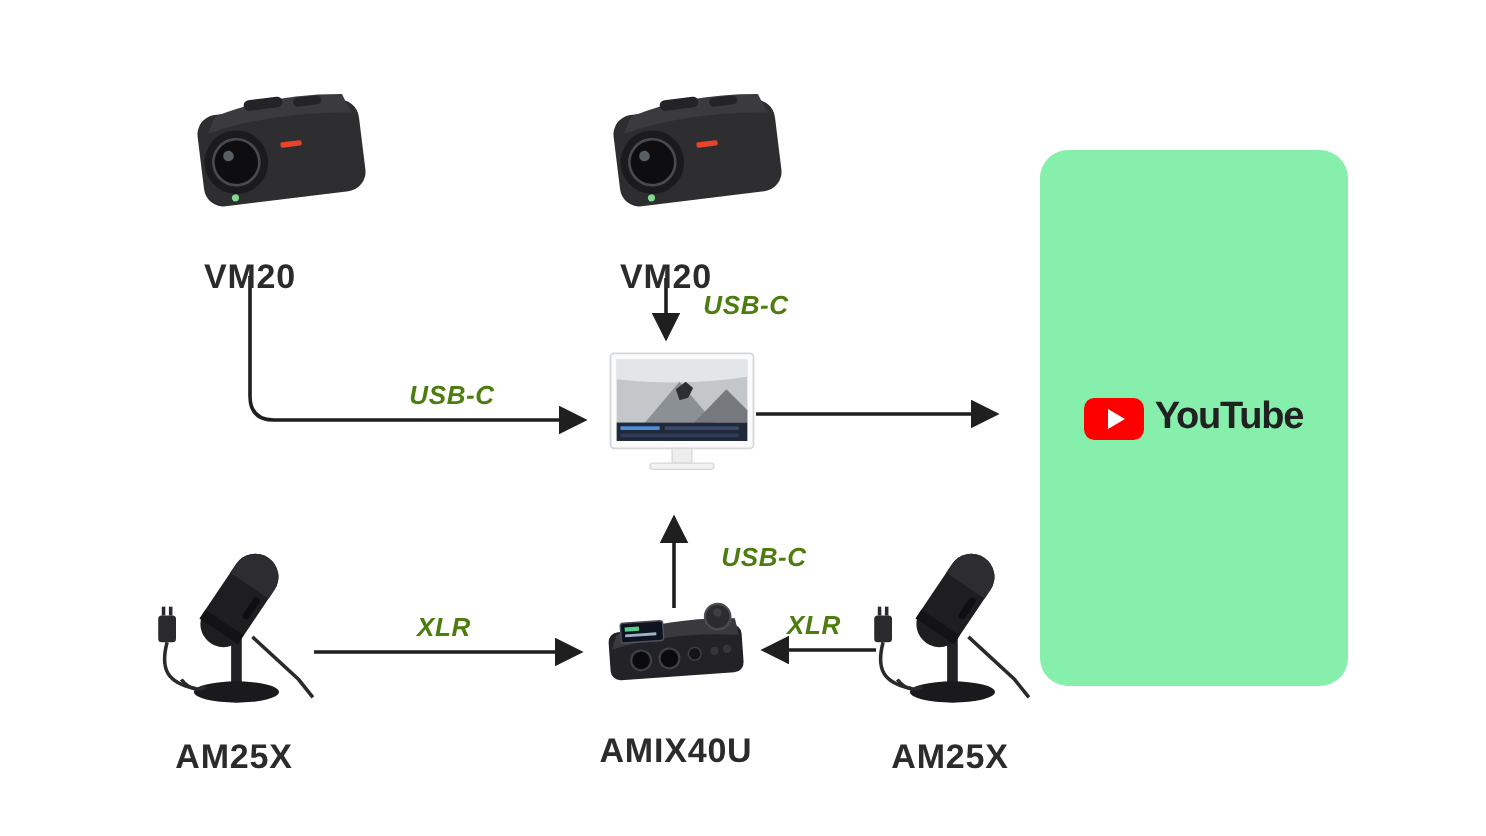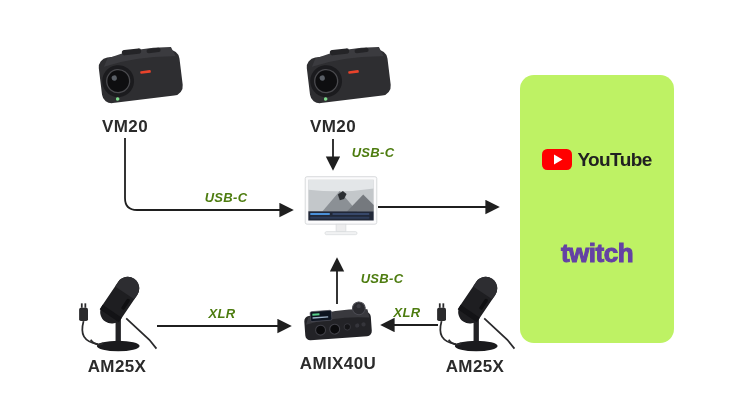--- a/index.html
+++ b/index.html
@@ -1,30 +1,30 @@
 <!DOCTYPE html>
 <html><head>
 <meta charset="utf-8">
 <style>
   html,body{margin:0;padding:0;background:#ffffff;}
   body{font-family:"Liberation Sans", sans-serif;}
   .canvas{position:relative;width:743px;height:418px;background:#ffffff;overflow:hidden;}
   .abs{position:absolute;}
   .dev-label{
     position:absolute;text-align:center;font-weight:700;color:#2b2b2b;
-    font-size:17px;letter-spacing:.4px;
+    font-size:17px;letter-spacing:.4px;margin-top:12px;
   }
   .pc-label{font-size:15px;letter-spacing:.2px;}
   .conn-label{
     position:absolute;text-align:center;font-style:italic;font-weight:700;
     color:#4d7c0f;font-size:13px;letter-spacing:.3px;
   }
   .platform-panel{
     position:absolute;left:520px;top:75px;width:154px;height:268px;
-    background:#bef264;border-radius:14px;
+    background:#86efac;border-radius:14px;
     display:flex;flex-direction:column;align-items:center;justify-content:space-evenly;
     padding:6px 0;box-sizing:border-box;
   }
   .yt-row{display:flex;align-items:center;gap:5px;}
   .yt-text{font-weight:700;font-size:19px;color:#212121;letter-spacing:-0.6px;}
   .fb-text{font-weight:700;font-size:23px;color:#4267b2;letter-spacing:-0.8px;}
   .tw-text{font-weight:800;font-size:26px;color:#6441a4;letter-spacing:-0.5px;
            -webkit-text-stroke:1px #6441a4;}
   .etc-text{font-weight:700;font-size:25px;color:#1f1f1f;}
   svg{display:block;}
@@ -166,16 +166,15 @@
   <div class="conn-label" style="left:377px;top:305px;width:60px;">XLR</div>
 
   <div class="platform-panel">
     <div class="yt-row">
       <svg width="30" height="21" viewBox="0 0 30 21">
         <rect x="0" y="0" width="30" height="21" rx="5.2" fill="#ff0000"></rect>
         <path d="M12,5.5 L20.5,10.5 L12,15.5 Z" fill="#ffffff"></path>
       </svg>
       <span class="yt-text">YouTube</span>
     </div>
-    <div class="tw-text">twitch</div>
   </div>
 
 </div>
 
 </body></html>

